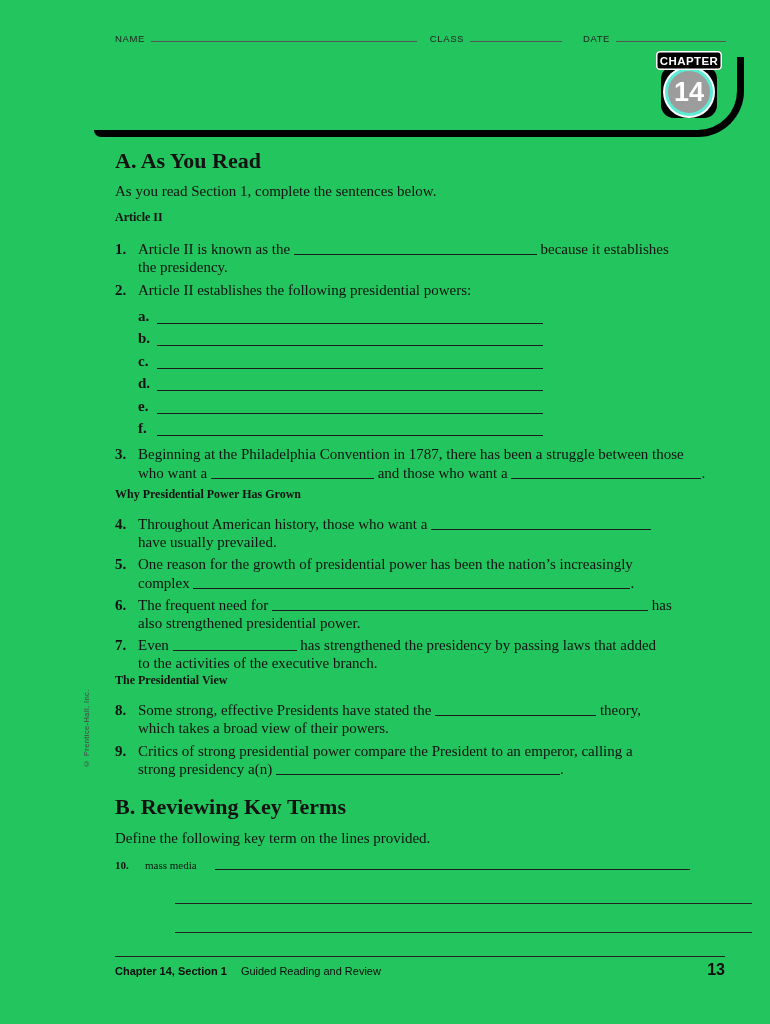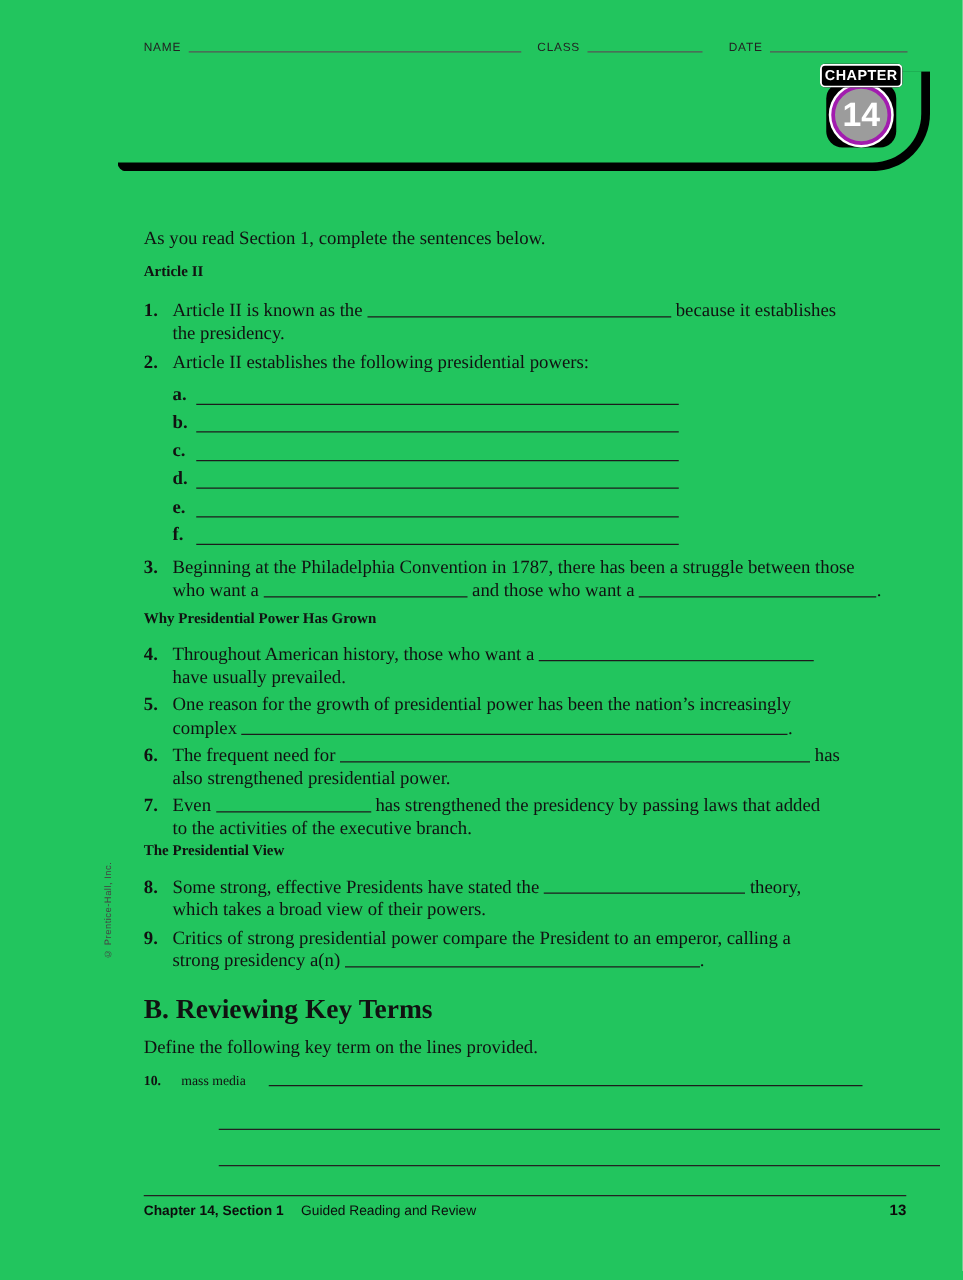--- a/index.html
+++ b/index.html
@@ -28,21 +28,21 @@
     position:relative;z-index:2;width:66px;margin:0 auto;height:19px;background:#000;color:#fff;
     font-family:"Liberation Sans", sans-serif;font-weight:700;font-size:11.5px;letter-spacing:.4px;
     display:flex;align-items:center;justify-content:center;border-radius:4px;
     box-shadow:inset 0 0 0 1.5px #fff;
   }
   .badge-shield{
     position:relative;z-index:1;width:56px;height:52px;background:#000;border-radius:13px;
     margin:-4px auto 0;display:flex;align-items:center;justify-content:center;
   }
   .badge-circle{
-    width:42px;height:42px;border-radius:50%;background:#9c9c9c;border:3px solid #a21caf;
+    width:42px;height:42px;border-radius:50%;background:#9c9c9c;border:3px solid #5eead4;
     box-shadow:0 0 0 2px #fff;display:flex;align-items:center;justify-content:center;
     color:#fff;font-family:"Liberation Sans", sans-serif;font-weight:700;font-size:27px;
   }
   
   .decor{
     position:absolute;left:94px;top:57px;width:643px;height:73px;
     border-right:7px solid #000;border-bottom:7px solid #000;
     border-bottom-right-radius:46px;border-bottom-left-radius:7px;
   }
   
@@ -78,21 +78,21 @@
     font-family:"Liberation Sans", sans-serif;font-size:7.5px;letter-spacing:.4px;color:#444;
   }
   
   .f-rule{position:absolute;left:115px;top:956px;width:610px;border-top:1.5px solid #222;height:0;}
   .frow{
     position:absolute;left:115px;top:961px;width:610px;display:flex;align-items:baseline;
     font-family:"Liberation Sans", sans-serif;font-size:11px;color:#0c0c0c;
   }
   .f-bold{font-weight:700;text-align:right;}
   .f-reg{margin-left:14px;}
-  .f-page{margin-left:auto;font-weight:700;font-size:12px;}
+  .f-page{margin-left:auto;font-weight:700;font-size:16px;}
 </style>
 </head>
 <body>
 
 <div class="page">
 
   <div class="topfields">
     <span class="flabel">NAME</span>
     <span class="frule r-name"></span>
     <span class="gap1"></span>
@@ -107,20 +107,21 @@
 
 
   <div class="badge">
     <div class="badge-top">CHAPTER</div>
     <div class="badge-shield">
       <div class="badge-circle">14</div>
     </div>
   </div>
 
   <div class="content">
+    <h1 class="h-a">A. As You Read</h1>
     <p class="intro intro-a">As you read Section 1, complete the sentences below.</p>
 
     <section class="sub sub-0" id="sub-0">
         <div class="sub-heading">Article II</div>
         <div class="item">
           <span class="num">1.</span>
           <div class="body"><span class="t">Article II is known as the </span><span class="blank" style="width: 243px;"></span><span class="t"> because it establishes</span><br><span class="t">the presidency.</span></div>
         </div>
         <div class="item">
           <span class="num">2.</span>

